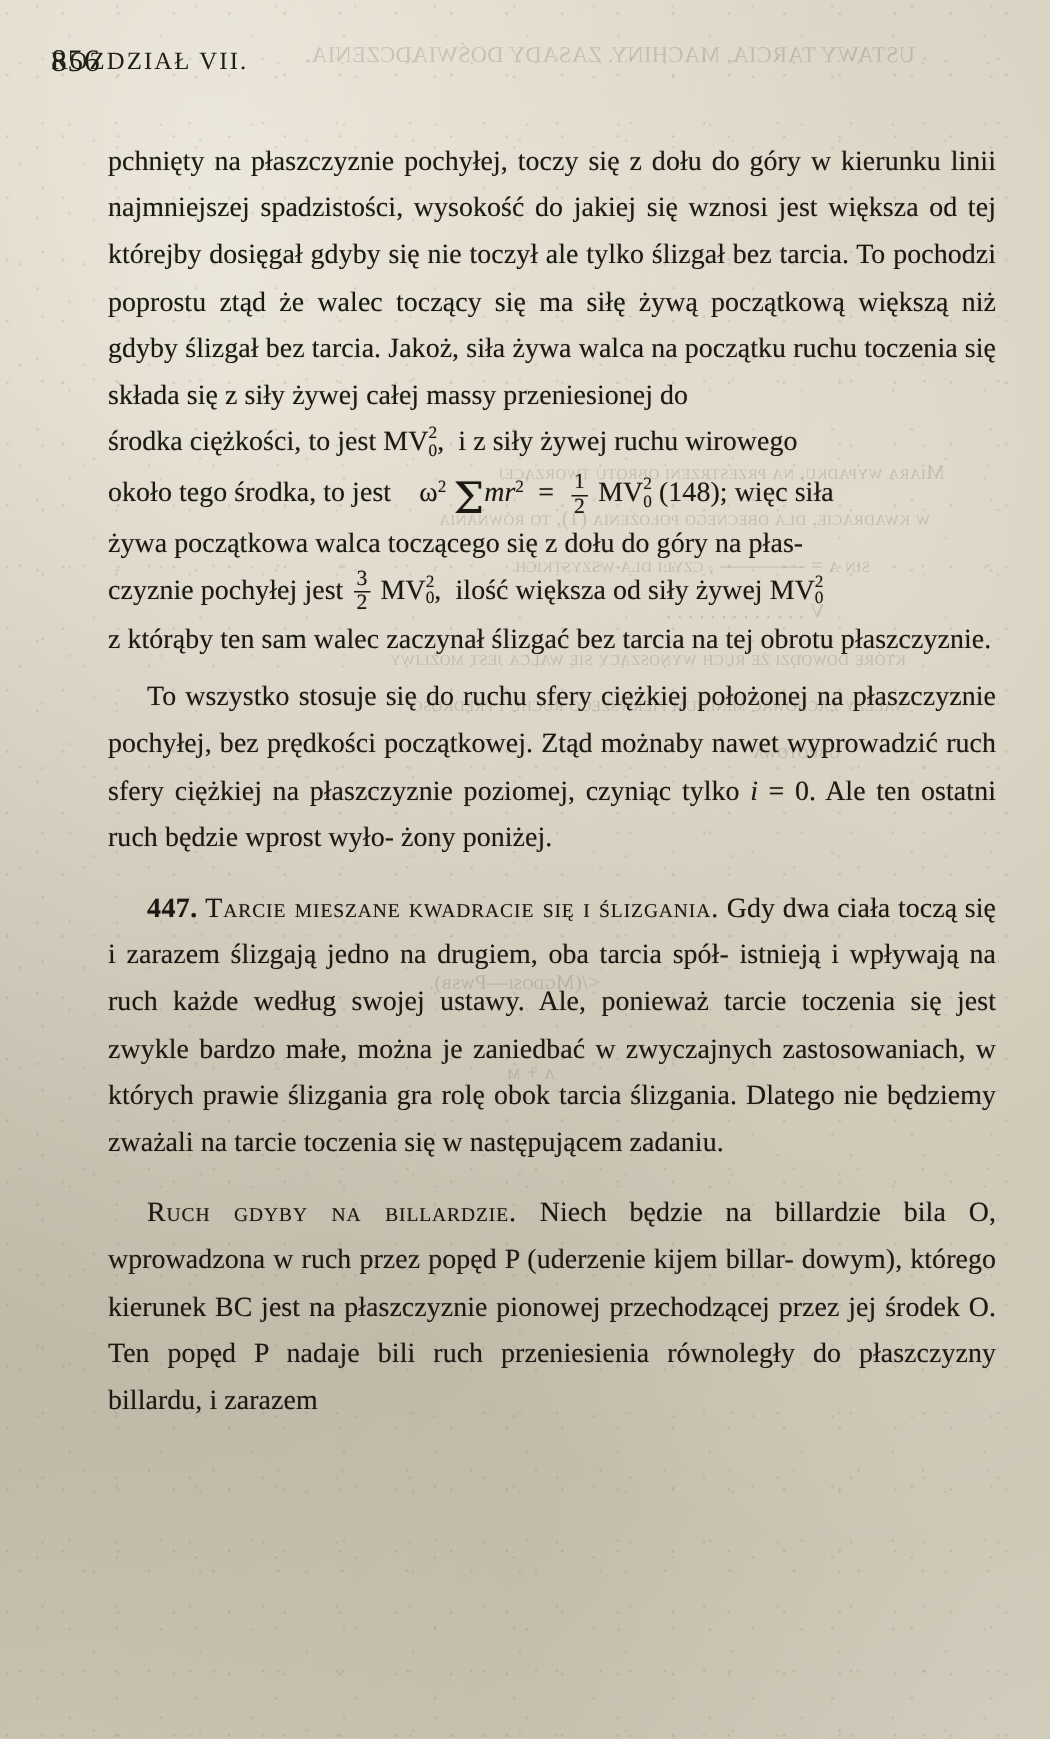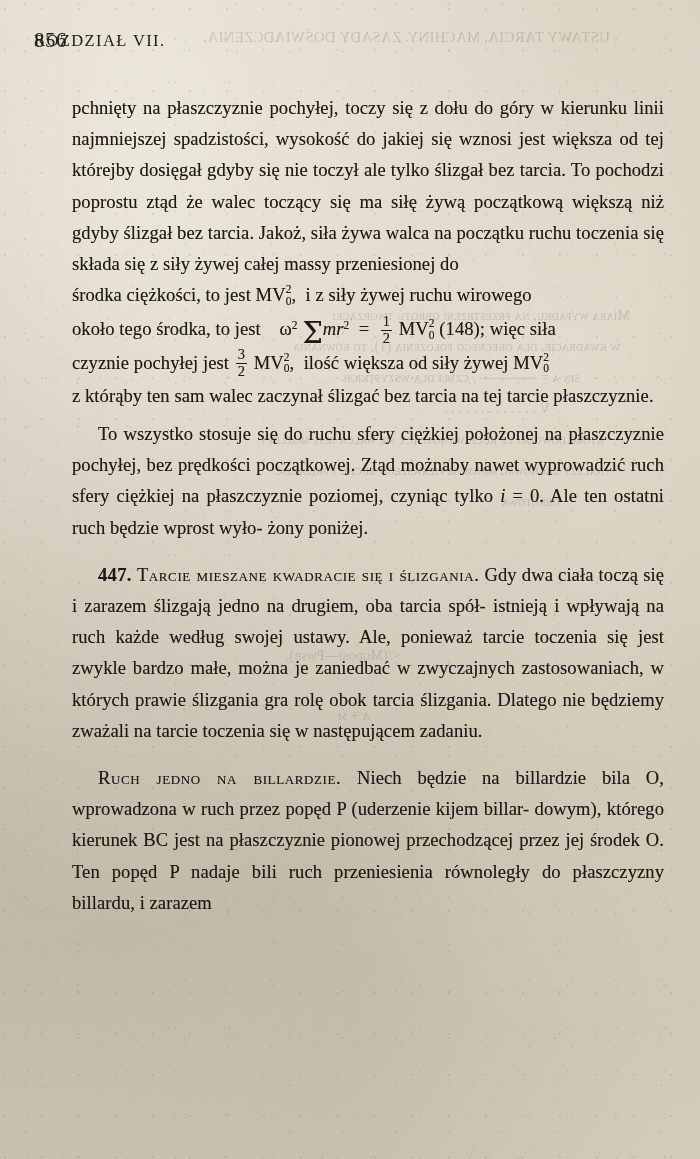--- a/index.html
+++ b/index.html
@@ -192,28 +192,31 @@
     </p>
     <p class="par mathline">
       około tego środka, to jest&nbsp;&nbsp;&nbsp;
       <span class="math up">ω<span class="sup">2</span></span>
       <span class="bigsum">Σ</span><span class="math">mr<span class="sup up">2</span></span>
       <span class="up">&nbsp;=&nbsp;</span>
       <span class="frac"><span class="num">1</span><span class="den">2</span></span>
       <span class="up">MV<span class="subsup"><i>2</i><i>0</i></span></span>
       (148); więc siła
     </p>
+    <p class="par">
+      <span>żywa początkowa walca toczącego się z dołu do góry na płas-</span>
+    </p>
     <p class="par mathline">
       czyznie pochyłej jest
       <span class="frac"><span class="num">3</span><span class="den">2</span></span>
       <span class="up">MV<span class="subsup"><i>2</i><i>0</i></span></span>,&nbsp; ilość większa od siły żywej
       <span class="up">MV<span class="subsup"><i>2</i><i>0</i></span></span>
     </p>
     <p class="par">
-      <span>z którąby ten sam walec zaczynał ślizgać bez tarcia na tej tarcie</span>
+      <span>z którąby ten sam walec zaczynał ślizgać bez tarcia na tej obrotu</span>
       <span>płaszczyznie.</span>
     </p>
 
     <div class="gap-sm"></div>
 
     <p class="par indent">
       <span>To wszystko stosuje się do ruchu sfery ciężkiej położonej na</span>
       <span>płaszczyznie pochyłej, bez prędkości początkowej. Ztąd możnaby</span>
       <span>nawet wyprowadzić ruch sfery ciężkiej na płaszczyznie poziomej,</span>
       czyniąc tylko <span class="math up"><i>i</i> = 0</span>. Ale ten ostatni ruch będzie wprost wyło-
@@ -230,21 +233,21 @@
       <span>istnieją i wpływają na ruch każde według swojej ustawy. Ale,</span>
       <span>ponieważ tarcie toczenia się jest zwykle bardzo małe, można je</span>
       <span>zaniedbać w zwyczajnych zastosowaniach, w których prawie</span>
       <span>ślizgania gra rolę obok tarcia ślizgania. Dlatego nie będziemy</span>
       <span>zważali na tarcie toczenia się w następującem zadaniu.</span>
     </p>
 
     <div class="gap"></div>
 
     <p class="par indent">
-      <span class="sc">Ruch jedno na billardzie.</span>
+      <span class="sc">Ruch gdyby na billardzie.</span>
       <span>Niech będzie na billardzie bila O,</span>
       <span>wprowadzona w ruch przez popęd P (uderzenie kijem billar-</span>
       <span>dowym), którego kierunek BC jest na płaszczyznie pionowej</span>
       <span>przechodzącej przez jej środek O. Ten popęd P nadaje bili</span>
       <span>ruch przeniesienia równoległy do płaszczyzny billardu, i zarazem</span>
     </p>
 
   </div>
 </div>
 

